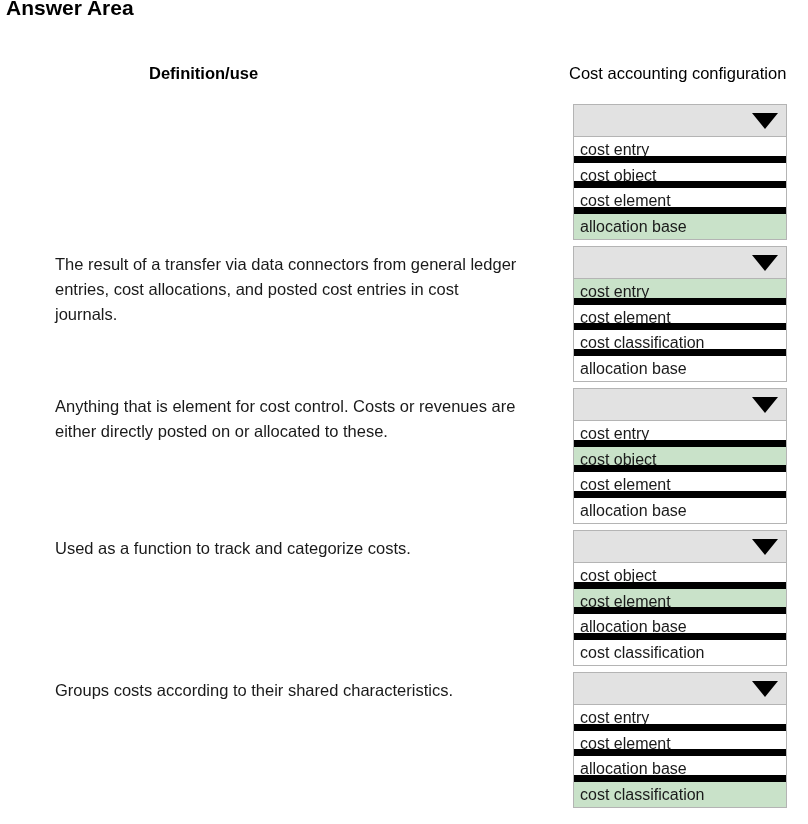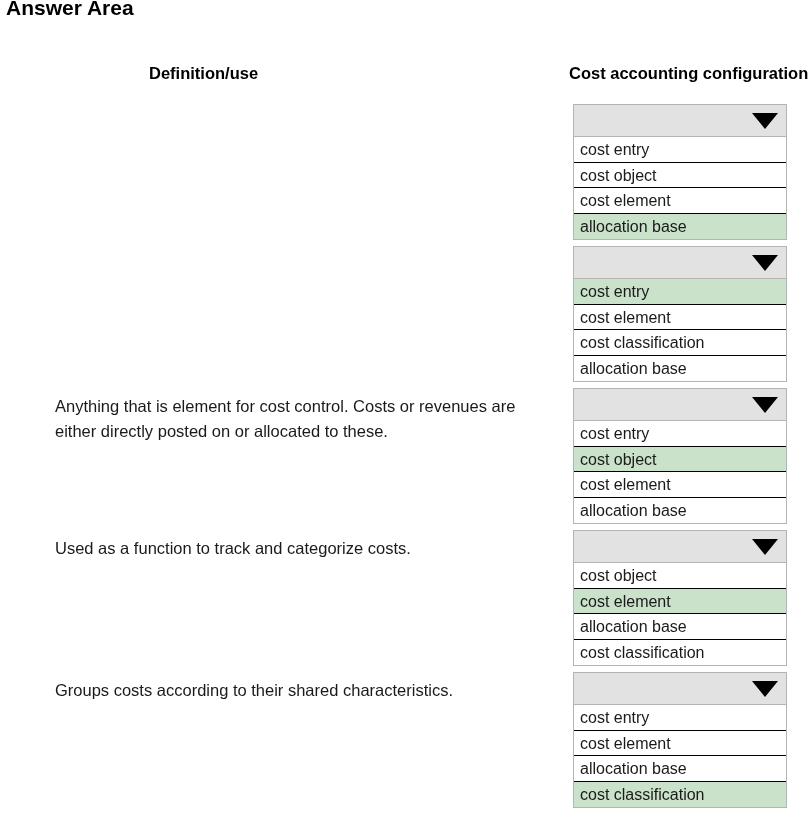--- a/index.html
+++ b/index.html
@@ -35,21 +35,21 @@
     left: 133px;
     top: 0;
     font-size: 16.5px;
     font-weight: bold;
   }
   .col-header-right {
     position: absolute;
     left: 553px;
     top: 0;
     font-size: 16.5px;
-    font-weight: bold;
+    font-weight: normal;
   }
   .rows {
     position: absolute;
     top: 104px;
     left: 0;
     width: 808px;
   }
   .row {
     position: relative;
     width: 808px;
@@ -92,21 +92,21 @@
     border-top: none;
     box-sizing: border-box;
     background: #ffffff;
   }
   .dd-option {
     height: 25.5px;
     line-height: 25.5px;
     padding-left: 6px;
     font-size: 16px;
     color: #1a1a1a;
-    border-bottom: 1px solid #000000;
+    border-bottom: 7px solid #000000;
     box-sizing: border-box;
     background: #ffffff;
     white-space: nowrap;
     overflow: hidden;
   }
   .dd-option:last-child {
     border-bottom: none;
   }
   .dd-option.selected {
     background: #c9e2c9;
@@ -130,20 +130,21 @@
         </div>
         <div class="dd-options">
           <div class="dd-option">cost entry</div>
           <div class="dd-option">cost object</div>
           <div class="dd-option">cost element</div>
           <div class="dd-option selected" style="background: rgb(201, 226, 201);">allocation base</div>
         </div>
       </div>
     </div>
     <div class="row" style="height: 142px;">
+      <div class="definition">The result of a transfer via data connectors from general ledger entries, cost allocations, and posted cost entries in cost journals.</div>
       <div class="dropdown">
         <div class="dd-button">
           <div class="dd-arrow"></div>
         </div>
         <div class="dd-options">
           <div class="dd-option selected" style="background: rgb(201, 226, 201);">cost entry</div>
           <div class="dd-option">cost element</div>
           <div class="dd-option">cost classification</div>
           <div class="dd-option">allocation base</div>
         </div>

